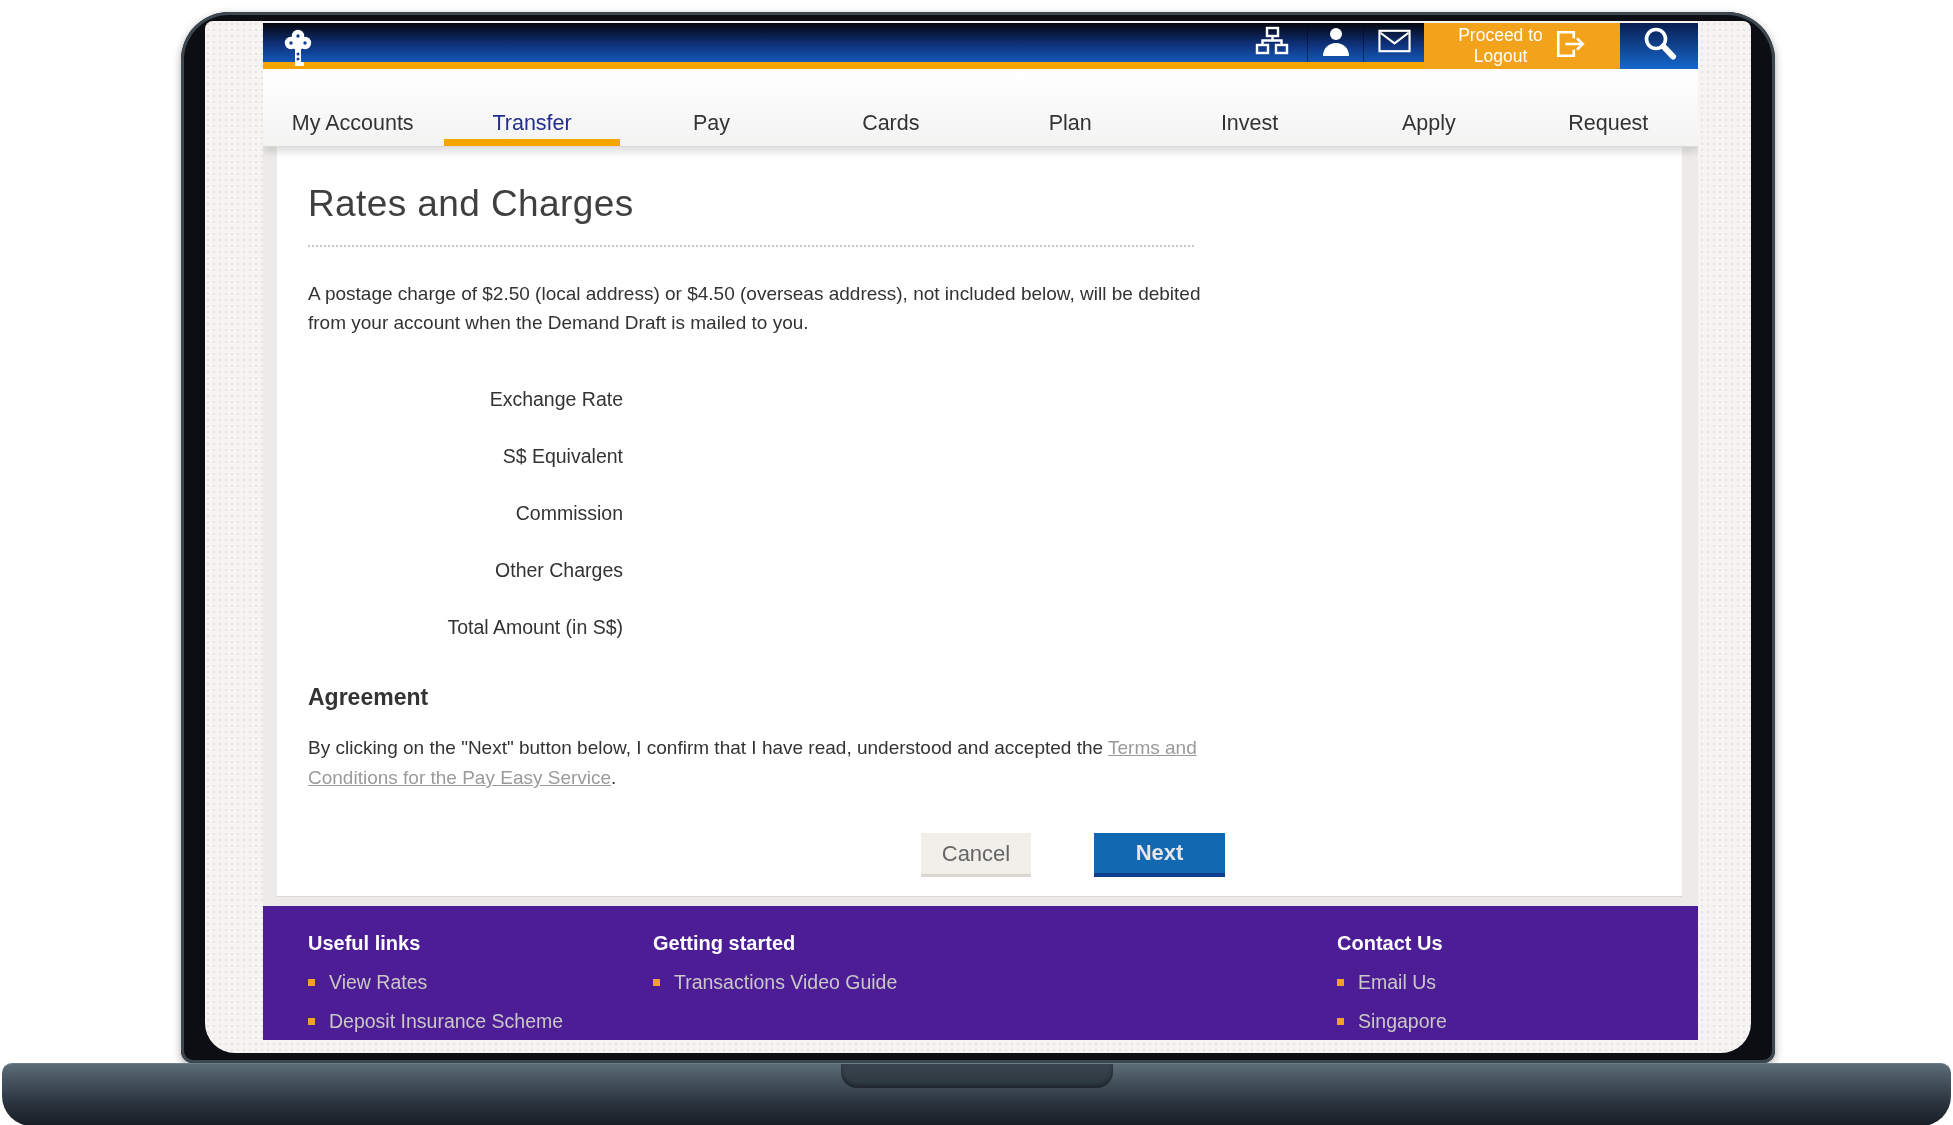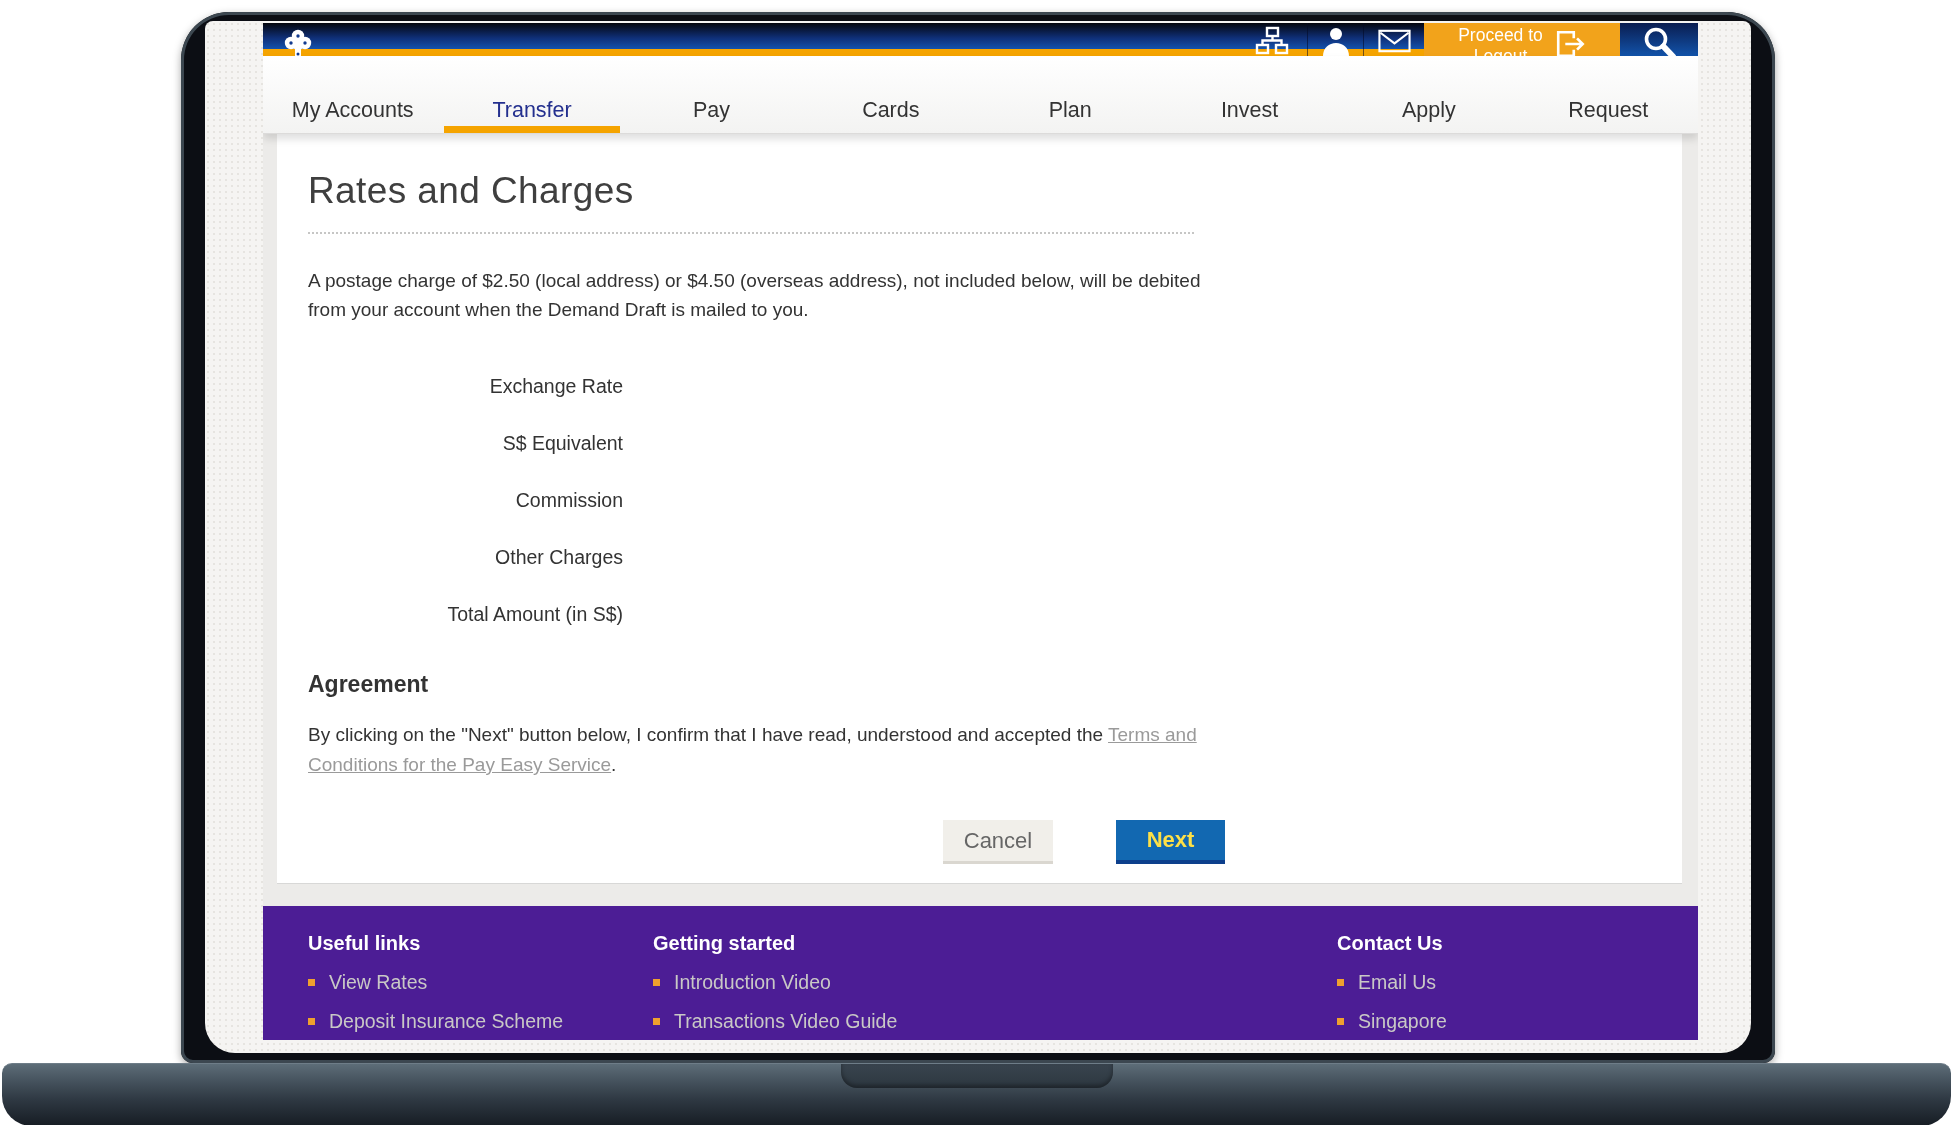--- a/index.html
+++ b/index.html
@@ -34,21 +34,21 @@
     border-radius:0 0 16px 16px;
     box-shadow:inset 0 -3px 4px rgba(0,0,0,.35);
   }
   
   .webpage{
     position:absolute;left:58px;top:2px;width:1435px;height:1017px;
     background:#ecebe9;overflow:hidden;
   }
   
   .topbar{
-    position:relative;height:33px;
+    position:relative;height:46px;
     background:linear-gradient(180deg,#04060d 0%,#0f2f77 45%,#1569cf 100%);
   }
   .yellow-strip{position:absolute;left:0;right:0;bottom:0;height:7px;background:#F5A400;}
   .logo{position:absolute;left:19px;top:5px;cursor:pointer;}
   .topbar-right{position:absolute;right:0;top:0;height:46px;display:flex;align-items:flex-start;z-index:2;}
   .icon-cell{
     height:39px;display:flex;align-items:center;justify-content:center;cursor:pointer;
   }
   .cell-sitemap{width:70px;}
   .cell-user{width:55px;border-left:1px solid rgba(4,10,36,.55);}
@@ -98,22 +98,22 @@
   .agreement-heading{margin:28px 0 0;font-size:23px;font-weight:700;color:#333;}
   .agreement-text{width:905px;margin-top:22px;font-size:19px;line-height:30px;color:#333;}
   .agreement-link{color:#9a9a9a;text-decoration:underline;cursor:pointer;}
   .btn-row{width:917px;display:flex;justify-content:flex-end;gap:15px;margin-top:40px;}
   .btn{font-family:inherit;cursor:pointer;margin-left:48px;}
   .btn-cancel{
     width:110px;height:44px;background:#F1EFEA;border:none;border-bottom:3px solid #DAD7D0;
     color:#666;font-size:22px;
   }
   .btn-next{
-    width:109px;height:44px;background:#1268B1;border:none;border-bottom:4px solid #0D3F8C;
-    color:#fde047;font-size:22px;font-weight:700;
+    width:131px;height:44px;background:#1268B1;border:none;border-bottom:4px solid #0D3F8C;
+    color:#e5e5e5;font-size:22px;font-weight:700;
   }
   
   .footer{
     position:absolute;left:0;right:0;top:883px;bottom:0;background:#4c1d95;
     display:flex;padding:26px 0 0 45px;box-sizing:border-box;
   }
   .fcol{display:flex;flex-direction:column;}
   .fcol-1{width:345px;}
   .fcol-2{width:684px;}
   .fcol-3{flex:1;}
@@ -260,24 +260,20 @@
             </div>
             <div class="f-item">
               <span class="f-bullet"></span>
               <span>Deposit Insurance Scheme</span>
             </div>
           </div>
           <div class="fcol fcol-2">
             <div class="f-heading">Getting started</div>
             <div class="f-item">
               <span class="f-bullet"></span>
-              <span>Introduction Video</span>
-            </div>
-            <div class="f-item">
-              <span class="f-bullet"></span>
               <span>Transactions Video Guide</span>
             </div>
           </div>
           <div class="fcol fcol-3">
             <div class="f-heading">Contact Us</div>
             <div class="f-item">
               <span class="f-bullet"></span>
               <span>Email Us</span>
             </div>
             <div class="f-item">

